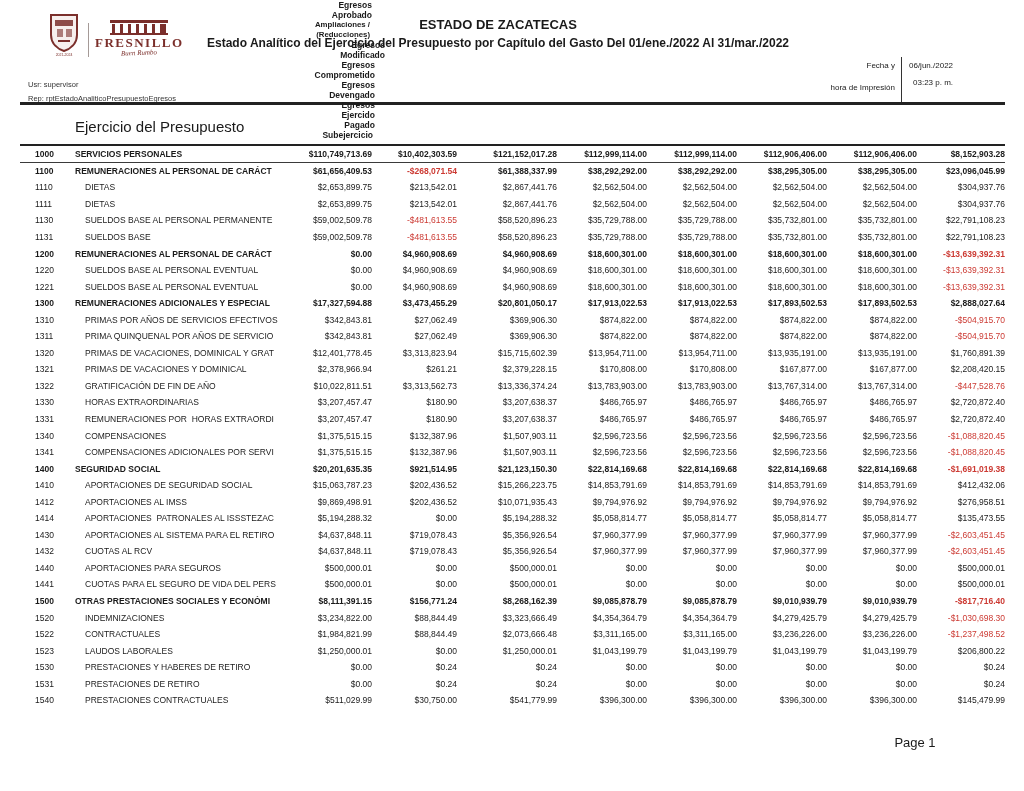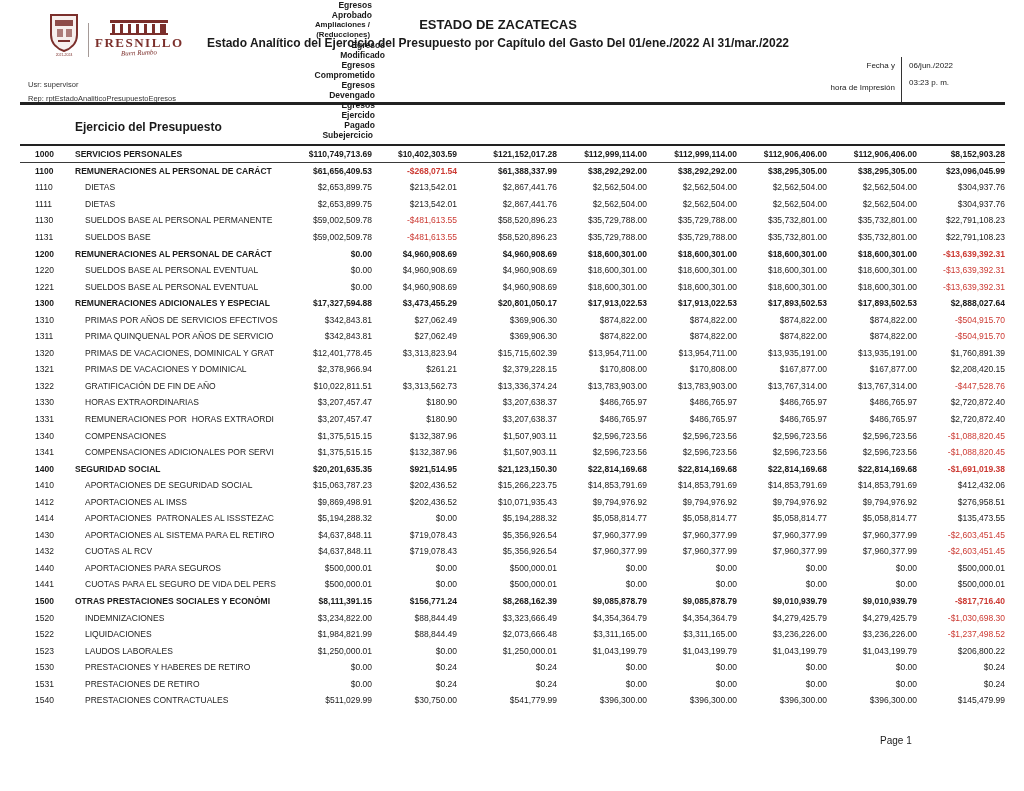--- a/index.html
+++ b/index.html
@@ -19,43 +19,43 @@
   .shield-caption{font-size:3.5px;color:#7b2f2b;line-height:4px;text-align:center;margin-top:1px;}
   .titles{position:absolute;left:0;top:16px;width:996px;text-align:center;}
   .t-muni{font-size:15px;font-weight:bold;letter-spacing:.2px;line-height:19px;}
   .t-state{font-size:13px;font-weight:bold;line-height:17px;text-align:center;}
   .t-report{font-size:12px;font-weight:bold;line-height:16px;margin-top:2px;}
   .meta-left{position:absolute;left:28px;top:78px;font-size:7.5px;color:#333;line-height:14px;}
   .fecha-labels{position:absolute;left:750px;top:60px;width:145px;text-align:right;
     font-size:8px;line-height:12px;}
   .fecha-labels .l2{margin-top:10px;}
   .fecha-divider{position:absolute;left:901px;top:57px;width:1px;height:46px;background:#333;}
-  .fecha-values{position:absolute;left:909px;top:60px;font-size:8px;line-height:12px;}
+  .fecha-values{position:absolute;left:909px;top:60px;font-size:8px;line-height:12px;text-align:right;}
   .fecha-values .l2{margin-top:5px;}
   .main-rule{position:absolute;left:20px;top:102px;width:985px;height:2.5px;background:#222;}
   
   .table{position:absolute;left:20px;top:105px;width:985px;}
   .thead{display:flex;align-items:flex-end;height:41px;border-bottom:2px solid #222;
     box-sizing:border-box;padding-bottom:4px;}
-  .h-title{width:265px;font-size:12px;font-weight:bold;padding-left:55px;
+  .h-title{width:265px;font-size:15px;font-weight:normal;padding-left:55px;
     box-sizing:border-box;align-self:center;margin-top:8px;}
   .hcol{font-size:8.5px;font-weight:bold;text-align:right;line-height:10px;box-sizing:border-box;}
   .hcol.hsm{font-size:7.8px;}
   .row{display:flex;align-items:center;height:16.55px;}
   .row.chapter{border-bottom:1.4px solid #3a3a3a;box-sizing:border-box;}
   .bold{font-weight:bold;}
   .c-code{width:48px;padding-left:15px;box-sizing:border-box;font-size:8.5px;}
   .c-label{width:217px;font-size:8.5px;white-space:pre;overflow:hidden;box-sizing:border-box;
     padding-left:7px;}
   .c-label.ind{padding-left:17px;}
   .c-v{text-align:right;font-size:8.5px;box-sizing:border-box;white-space:nowrap;}
   .w0{width:87px;} .w1{width:85px;} .w2{width:100px;} .w3{width:90px;}
   .w4{width:90px;} .w5{width:90px;} .w6{width:90px;} .w7{width:88px;}
   .neg{color:#cc3a33;}
-  .footer-page{position:absolute;left:880px;top:735px;width:70px;text-align:left;font-size:10px;}
+  .footer-page{position:absolute;left:880px;top:735px;width:70px;text-align:center;font-size:13px;}
 </style>
 </head>
 <body>
 
 <div class="logo">
   <div class="shield-wrap">
     <svg width="30" height="38" viewBox="0 0 30 38">
       <path d="M2 1 h26 v20 c0 9 -7 14 -13 16 c-6 -2 -13 -7 -13 -16 z" fill="#f7efed" stroke="#7b2f2b" stroke-width="2"></path>
       <rect x="6" y="6" width="18" height="6" fill="#7b2f2b" opacity="0.85"></rect>
       <rect x="8" y="15" width="6" height="8" fill="#7b2f2b" opacity="0.6"></rect>
@@ -486,21 +486,21 @@
         <div class="c-v w1">$88,844.49</div>
         <div class="c-v w2">$3,323,666.49</div>
         <div class="c-v w3">$4,354,364.79</div>
         <div class="c-v w4">$4,354,364.79</div>
         <div class="c-v w5">$4,279,425.79</div>
         <div class="c-v w6">$4,279,425.79</div>
         <div class="c-v w7 neg">-$1,030,698.30</div>
       </div>
       <div class="row">
         <div class="c-code">1522</div>
-        <div class="c-label ind">LIQUIDACIONES</div>
+        <div class="c-label ind">CONTRACTUALES</div>
         <div class="c-v w0">$1,984,821.99</div>
         <div class="c-v w1">$88,844.49</div>
         <div class="c-v w2">$2,073,666.48</div>
         <div class="c-v w3">$3,311,165.00</div>
         <div class="c-v w4">$3,311,165.00</div>
         <div class="c-v w5">$3,236,226.00</div>
         <div class="c-v w6">$3,236,226.00</div>
         <div class="c-v w7 neg">-$1,237,498.52</div>
       </div>
       <div class="row">

